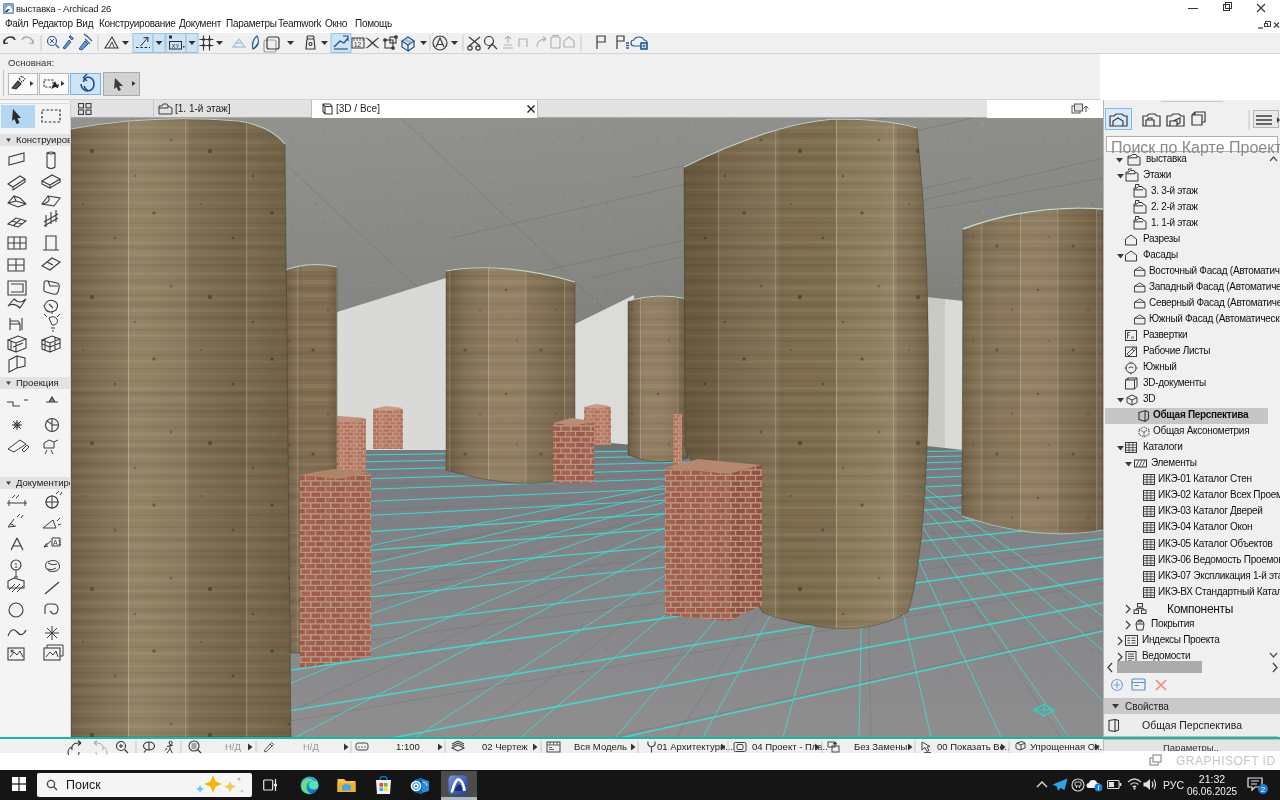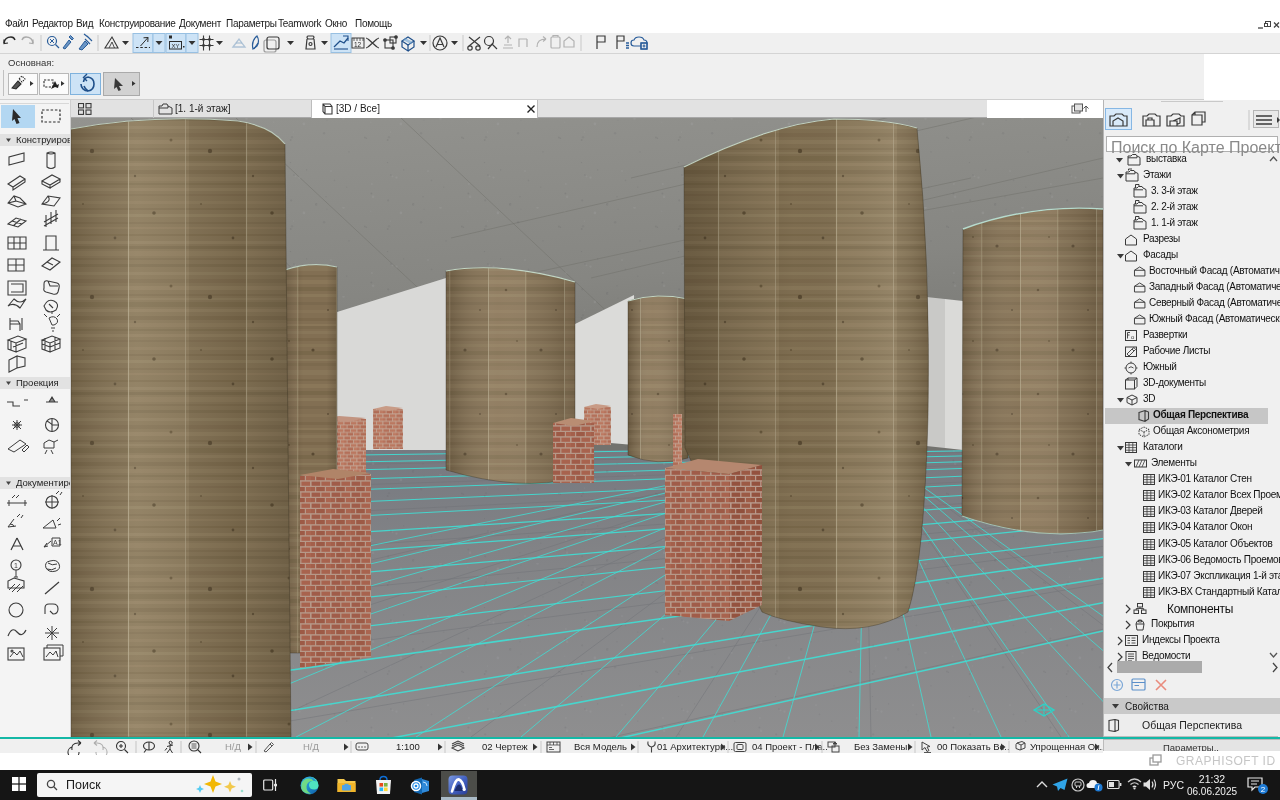--- a/index.html
+++ b/index.html
@@ -2,20 +2,35 @@
 <html><head><meta charset="utf-8">
 <style>
 *{margin:0;padding:0;box-sizing:border-box}
 html,body{width:1280px;height:800px;overflow:hidden;font-family:"Liberation Sans",sans-serif;background:#fff}
 .abs{position:absolute}
 #app{position:relative;width:1280px;height:800px}
 .tx{white-space:nowrap}
 </style></head><body>
 <div id="app">
 
+<div class="abs" style="left:0;top:0;width:1280px;height:16px;background:#fff">
+ <svg class="abs" style="left:3px;top:3px" width="11" height="11" viewBox="0 0 11 11">
+        <rect width="11" height="11" rx="1.5" fill="#6b8fbe"></rect>
+        <rect x="0.8" y="0.8" width="9.4" height="9.4" rx="1" fill="#87a6cc"></rect>
+        <path d="M1.5 9.2 Q3.5 2.2 6.5 3 Q9.2 3.8 9.6 9.2 Z" fill="#fff"></path>
+        <path d="M1.5 9.2 Q4.5 4.5 7 6.5 Q5 7.5 4 9.2 Z" fill="#1d3f77"></path>
+      </svg>
+ <span class="abs tx" style="left:16px;top:3px;font-size:9.5px;letter-spacing:-0.2px;color:#1a1a1a">выставка - Archicad 26</span>
+ <svg class="abs" style="left:1185px;top:0" width="95" height="16" viewBox="0 0 95 16">
+  <line x1="3" y1="8.5" x2="13" y2="8.5" stroke="#333" stroke-width="1"></line>
+  <rect x="38.5" y="4.5" width="6" height="6" fill="none" stroke="#333" stroke-width="1"></rect>
+  <rect x="40.5" y="2.5" width="6" height="6" fill="none" stroke="#333" stroke-width="1"></rect>
+  <path d="M72 4 L80 12 M80 4 L72 12" stroke="#333" stroke-width="1.1"></path>
+ </svg>
+</div>
 
 <div class="abs" style="left:0;top:16px;width:1280px;height:17px;background:#fff;font-size:10px;letter-spacing:-0.3px;color:#1a1a1a">
  <span class="abs tx" style="left:5px;top:2px">Файл</span>
  <span class="abs tx" style="left:32px;top:2px">Редактор</span>
  <span class="abs tx" style="left:76px;top:2px">Вид</span>
  <span class="abs tx" style="left:99px;top:2px">Конструирование</span>
  <span class="abs tx" style="left:179px;top:2px">Документ</span>
  <span class="abs tx" style="left:226px;top:2px">Параметры</span>
  <span class="abs tx" style="left:278px;top:2px">Teamwork</span>
  <span class="abs tx" style="left:325px;top:2px">Окно</span>
@@ -165,21 +180,21 @@
         </g>
  <g stroke="#2a5d9a" fill="none" stroke-width="1.2">
           <path d="M634 13 Q631 13 631 10 Q631 7 634 7 Q635 4 639 4 Q643 4 644 7 Q647 7 647 10 Q647 13 644 13 Z"></path>
           <rect x="641" y="10" width="6" height="6" fill="#f0f0f0"></rect>
           <rect x="641" y="10" width="6" height="6"></rect>
           <path d="M642.5 13 L645.5 13 M644 11.5 L644 14.5"></path>
         </g>
 </svg>
 </div>
 
-<div class="abs" style="left:0;top:54px;width:1204px;height:46px;background:#f0f0f0;border-bottom:1px solid #cfcfcf">
+<div class="abs" style="left:0;top:54px;width:1100px;height:46px;background:#f0f0f0;border-bottom:1px solid #cfcfcf">
  <div class="abs" style="left:3px;top:16px;width:1px;height:26px;background:#c0c0c0"></div>
  <span class="abs tx" style="left:8px;top:3px;font-size:9.5px;color:#333">Основная:</span>
  <div class="abs" style="left:8px;top:19px;width:30px;height:22px;background:#fbfbfb;border:1px solid #b8b8b8"></div>
  <div class="abs" style="left:39px;top:19px;width:30px;height:22px;background:#fbfbfb;border:1px solid #b8b8b8"></div>
  <div class="abs" style="left:70px;top:19px;width:31px;height:22px;background:#cde3f6;border:1px solid #7fb2dd"></div>
  <div class="abs" style="left:103px;top:18px;width:37px;height:24px;background:#d2d2d2;border:1px solid #aaa"></div>
  <svg class="abs" style="left:8px;top:19px" width="134" height="22" viewBox="0 0 134 22">
   <g stroke="#2a2a2a" fill="none" stroke-width="1.1">
    <path d="M4 15 L10 8 L13 11 L8 16 Z" fill="#555"></path>
           <path d="M11 6 L14 3 L17 6 L14 9 Z" stroke-dasharray="1.5 1"></path>

